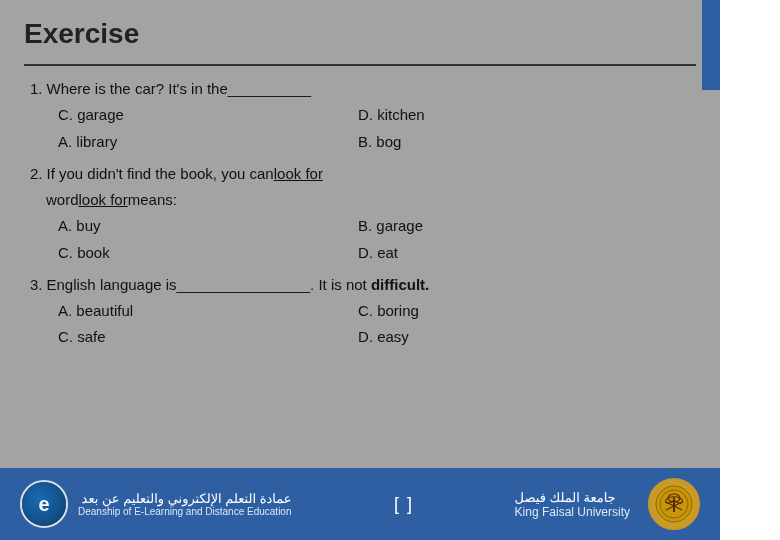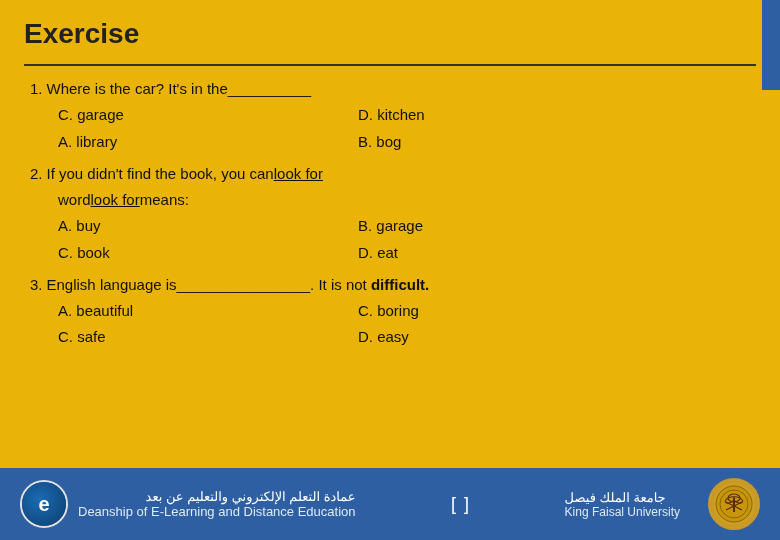--- a/index.html
+++ b/index.html
@@ -6,24 +6,24 @@
     body {
       font-family: Arial, sans-serif;
       background: #ffffff;
       width: 780px;
       height: 540px;
       overflow: hidden;
       position: relative;
     }
 
     .page-container {
-      width: 780px;
+      width: 720px;
       height: 540px;
       position: relative;
-      background: #eab308;
+      background: #a3a3a3;
     }
 
     
     .accent-bar {
       position: absolute;
       top: 0;
       right: 0;
       width: 18px;
       height: 90px;
       background: #2e5fa3;
@@ -147,40 +147,40 @@
     }
 
     .footer-arabic {
       font-size: 13px;
       direction: rtl;
       color: #fff;
       text-align: right;
     }
 
     .footer-english {
-      font-size: 13px;
+      font-size: 10px;
       color: #dde8f5;
     }
 
     .footer-center {
       display: flex;
       align-items: center;
       gap: 8px;
       color: #fff;
       font-size: 15px;
     }
 
     .footer-bracket {
       font-size: 18px;
     }
 
     .footer-right {
       display: flex;
       align-items: center;
-      gap: 28px;
+      gap: 18px;
     }
 
     .footer-right-text {
       text-align: left;
       color: #fff;
     }
 
     .footer-right-arabic {
       font-size: 13px;
       direction: rtl;
@@ -248,21 +248,21 @@
         <span class="option-right">B. bog</span>
       </div>
     </div>
 
     <div class="question-block">
       <div class="question-line">
         <span class="question-number">2.</span>
         <span class="question-text">If you didn't find the book, you can</span>
         <span class="question-text underlined">look for</span>
       </div>
-      <div class="question-line" style="margin-left:28px;">
+      <div class="question-line" style="margin-left:16px;">
         <span>word </span>
           <span class="underlined">look for</span>
           <span> means:</span>
       </div>
       <div class="options-row">
         <span class="option-left">A. buy</span>
         <span class="option-right">B.  garage</span>
       </div>
       <div class="options-row">
         <span class="option-left">C. book</span>

